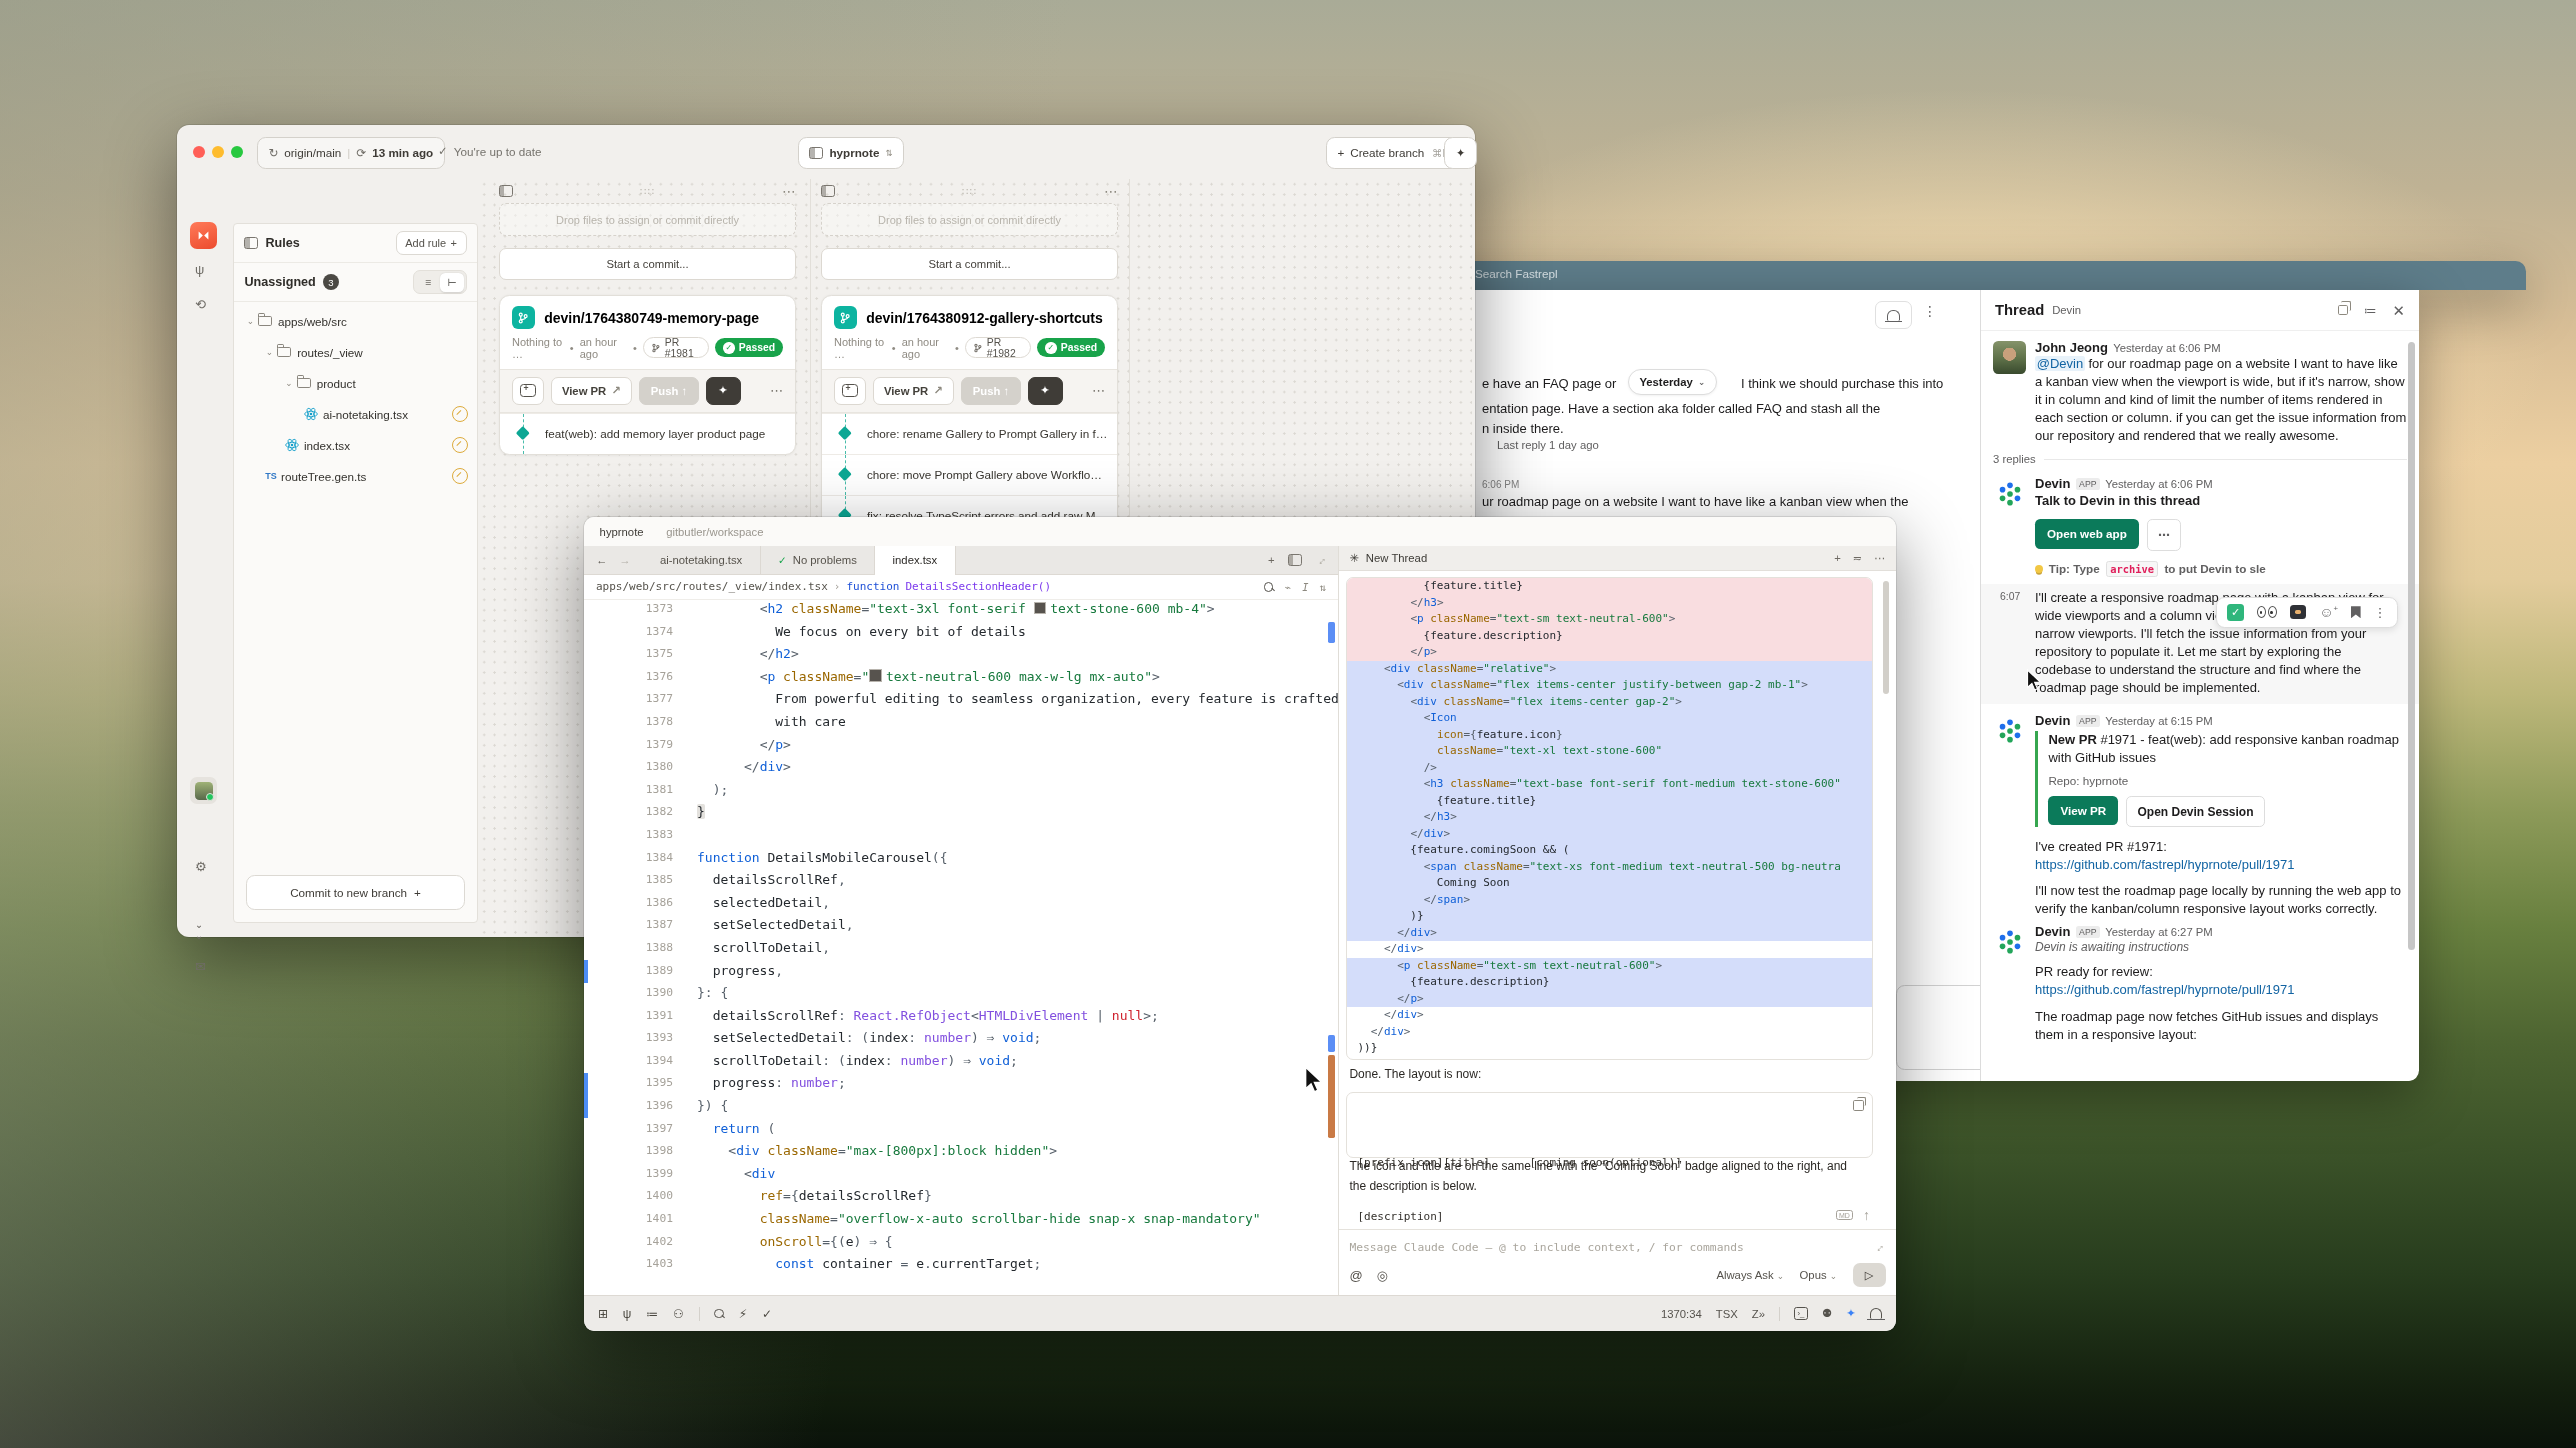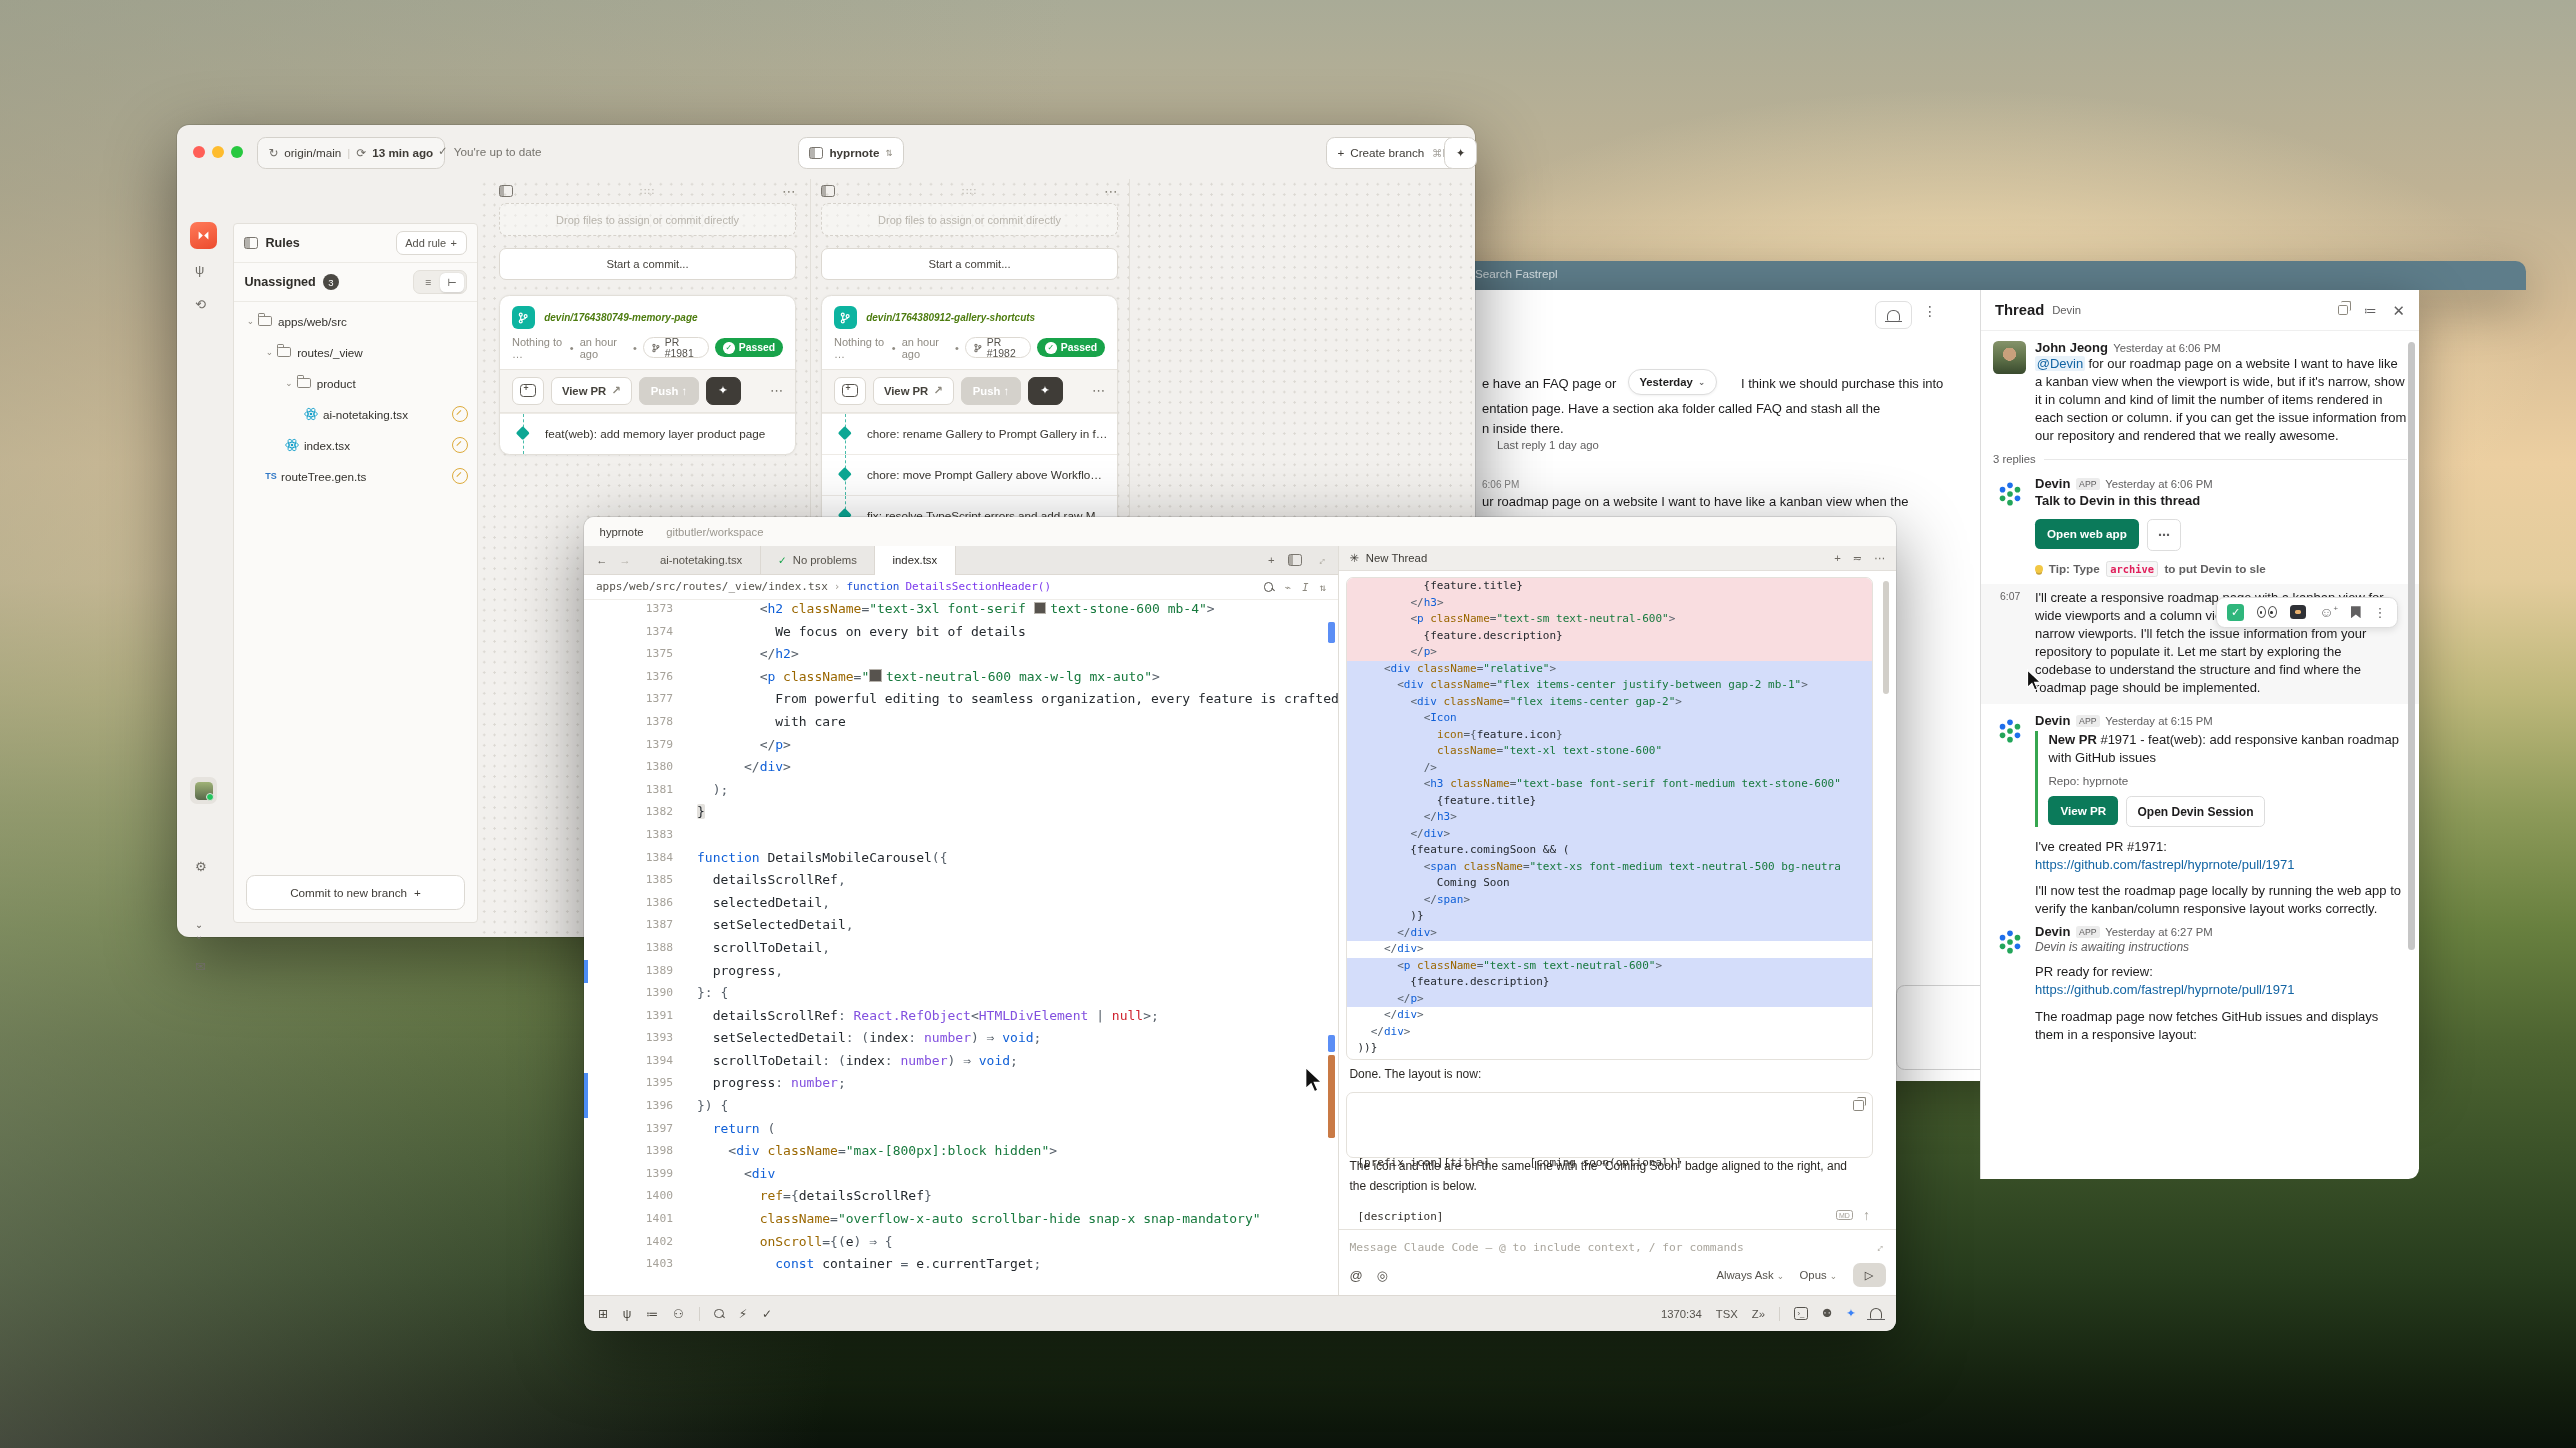--- a/index.html
+++ b/index.html
@@ -21,21 +21,21 @@
   .sl-frag{position:absolute;font-size:13px;color:#1d1c1d;white-space:nowrap;}
   .sl-frag.gray{color:#616061;font-size:11.3px;}
   .sl-frag.small{color:#868686;font-size:10px;}
   .sl-datepill{position:absolute;left:359px;top:79px;height:24px;padding:0 10.4px;border:0.9px solid #dddddd;border-radius:14px;background:#fff;font-size:11.3px;font-weight:bold;color:#1d1c1d;display:flex;align-items:center;gap:5.2px;box-shadow:0 0.9px 2.6px rgba(0,0,0,.06);}
   .sl-bellbtn{position:absolute;left:606px;top:11.3px;width:35px;height:26px;border:0.9px solid #e0e0e0;border-radius:7px;display:flex;align-items:center;justify-content:center;}
   .bell{width:10.4px;height:9.6px;border:1.4px solid #616061;border-bottom:none;border-radius:6px 6px 1.7px 1.7px;position:relative;}
   .bell::after{content:"";position:absolute;left:-3.5px;right:-3.5px;bottom:-1.7px;height:1.4px;background:#616061;}
   .sl-kebab{position:absolute;left:654px;top:13px;color:#616061;font-size:14px;letter-spacing:0;}
   .sl-inputfrag{position:absolute;left:627px;top:695px;width:487px;height:83px;border:0.9px solid #d2d2d2;border-radius:8.7px;}
   
-  #thread{position:absolute;left:711px;top:0;width:438px;height:889px;background:#fff;border-left:0.9px solid #dcdcdc;border-radius:0 0 10.4px 0;overflow:hidden;}
+  #thread{position:absolute;left:711px;top:0;width:438px;height:791px;background:#fff;border-left:0.9px solid #dcdcdc;border-radius:0 0 10.4px 0;overflow:hidden;}
   .th-head{height:40px;display:flex;align-items:center;padding:0 14px;border-bottom:0.9px solid #efefef;}
   .th-title{font-size:14.8px;font-weight:bold;color:#1d1c1d;}
   .th-chan{font-size:11.3px;color:#616061;margin-left:7.8px;}
   .th-icons{margin-left:auto;display:flex;gap:15.6px;color:#616061;font-size:13px;align-items:center;}
   .copyic{display:inline-block;width:8.7px;height:8.7px;border:1.3px solid #8d897f;border-radius:1.7px;position:relative;}
   .copyic::after{content:"";position:absolute;left:2.6px;top:-4.3px;width:8.7px;height:8.7px;border:1.3px solid #8d897f;border-radius:1.7px;border-left:none;border-bottom:none;}
   .th-body{padding:8.7px 12px 0 12px;position:relative;}
   .msg{position:relative;padding-left:42px;margin-bottom:5.2px;}
   .av{position:absolute;left:0;top:1.7px;width:33px;height:33px;border-radius:5.2px;overflow:hidden;}
   .av-john{background:radial-gradient(circle at 50% 40%, #c9a07c 0 25%, rgba(0,0,0,0) 26%),linear-gradient(180deg,#85936a 0%,#5d7048 55%,#394a2e 100%);}
@@ -105,21 +105,21 @@
     background-image:radial-gradient(#dbd8d2 1px, rgba(0,0,0,0) 1px);background-size:10.4px 10.4px;overflow:hidden;}
   .lanesep{position:absolute;top:0;bottom:0;width:0.9px;background:#e2dfd9;}
   .lane{position:absolute;top:0;width:297px;}
   .lane-h{height:24px;display:flex;align-items:center;color:#8d897f;}
   .lane-h .mid{flex:1;text-align:center;font-size:9.6px;letter-spacing:1.7px;color:#b5b1a8;}
   .dropz{height:31px;border:1.3px dashed #d6d2cb;border-radius:7px;display:flex;align-items:center;justify-content:center;font-size:11px;color:#b7b3ab;background:rgba(250,249,247,.5);}
   .startc{margin-top:12px;height:29.5px;background:#fff;border:0.9px solid #dcd8d1;border-radius:7px;display:flex;align-items:center;justify-content:center;font-size:11.3px;color:#45423c;}
   .bcard{margin-top:15.6px;background:#fff;border:0.9px solid #e2dfd9;border-radius:10.4px;box-shadow:0 0.9px 2.6px rgba(0,0,0,.05);overflow:hidden;}
   .bhead{display:flex;align-items:center;gap:9.6px;padding:10.4px 12px 5.2px 12px;}
   .bicon{width:22.6px;height:22.6px;border-radius:6px;background:#0db4a0;display:flex;align-items:center;justify-content:center;flex:none;}
-  .bname{font-size:10px;font-weight:bold;color:#4d7c0f;white-space:nowrap;overflow:hidden;text-overflow:ellipsis;font-style:italic;}
+  .bname{font-size:14px;font-weight:bold;color:#000000;white-space:nowrap;overflow:hidden;text-overflow:ellipsis;}
   .bmeta{display:flex;align-items:center;gap:6px;padding:1.7px 12px 8.7px 12px;font-size:11px;color:#8f8b83;}
   .prpill{display:flex;align-items:center;gap:4.3px;height:19px;padding:0 7px;border:0.9px solid #ddd9d2;border-radius:868px;color:#55524c;font-size:10.4px;}
   .passpill{display:flex;align-items:center;gap:4.3px;height:19px;padding:0 7.8px;border-radius:868px;background:#18a34a;color:#fff;font-size:10.4px;font-weight:bold;}
   .pcheck{width:11.3px;height:11.3px;border-radius:50%;background:#fff;color:#18a34a;font-size:7.8px;display:flex;align-items:center;justify-content:center;}
   .bactions{display:flex;align-items:center;gap:7px;background:#f6f4f1;border-top:0.9px solid #e8e5df;border-bottom:0.9px solid #e8e5df;padding:7px 12px;}
   .abtn{height:26px;display:flex;align-items:center;gap:5.2px;padding:0 10.4px;background:#fff;border:0.9px solid #dcd8d1;border-radius:7px;font-size:11.3px;font-weight:bold;color:#44413b;}
   .abtn.sq{width:29.5px;padding:0;justify-content:center;}
   .abtn.push{background:#d4d1cb;border-color:#d4d1cb;color:#fff;}
   .abtn.dark{background:#3f3c37;border-color:#3f3c37;color:#fff;width:33px;padding:0;justify-content:center;}
   .dots3{margin-left:auto;color:#7a766f;font-size:13px;}

